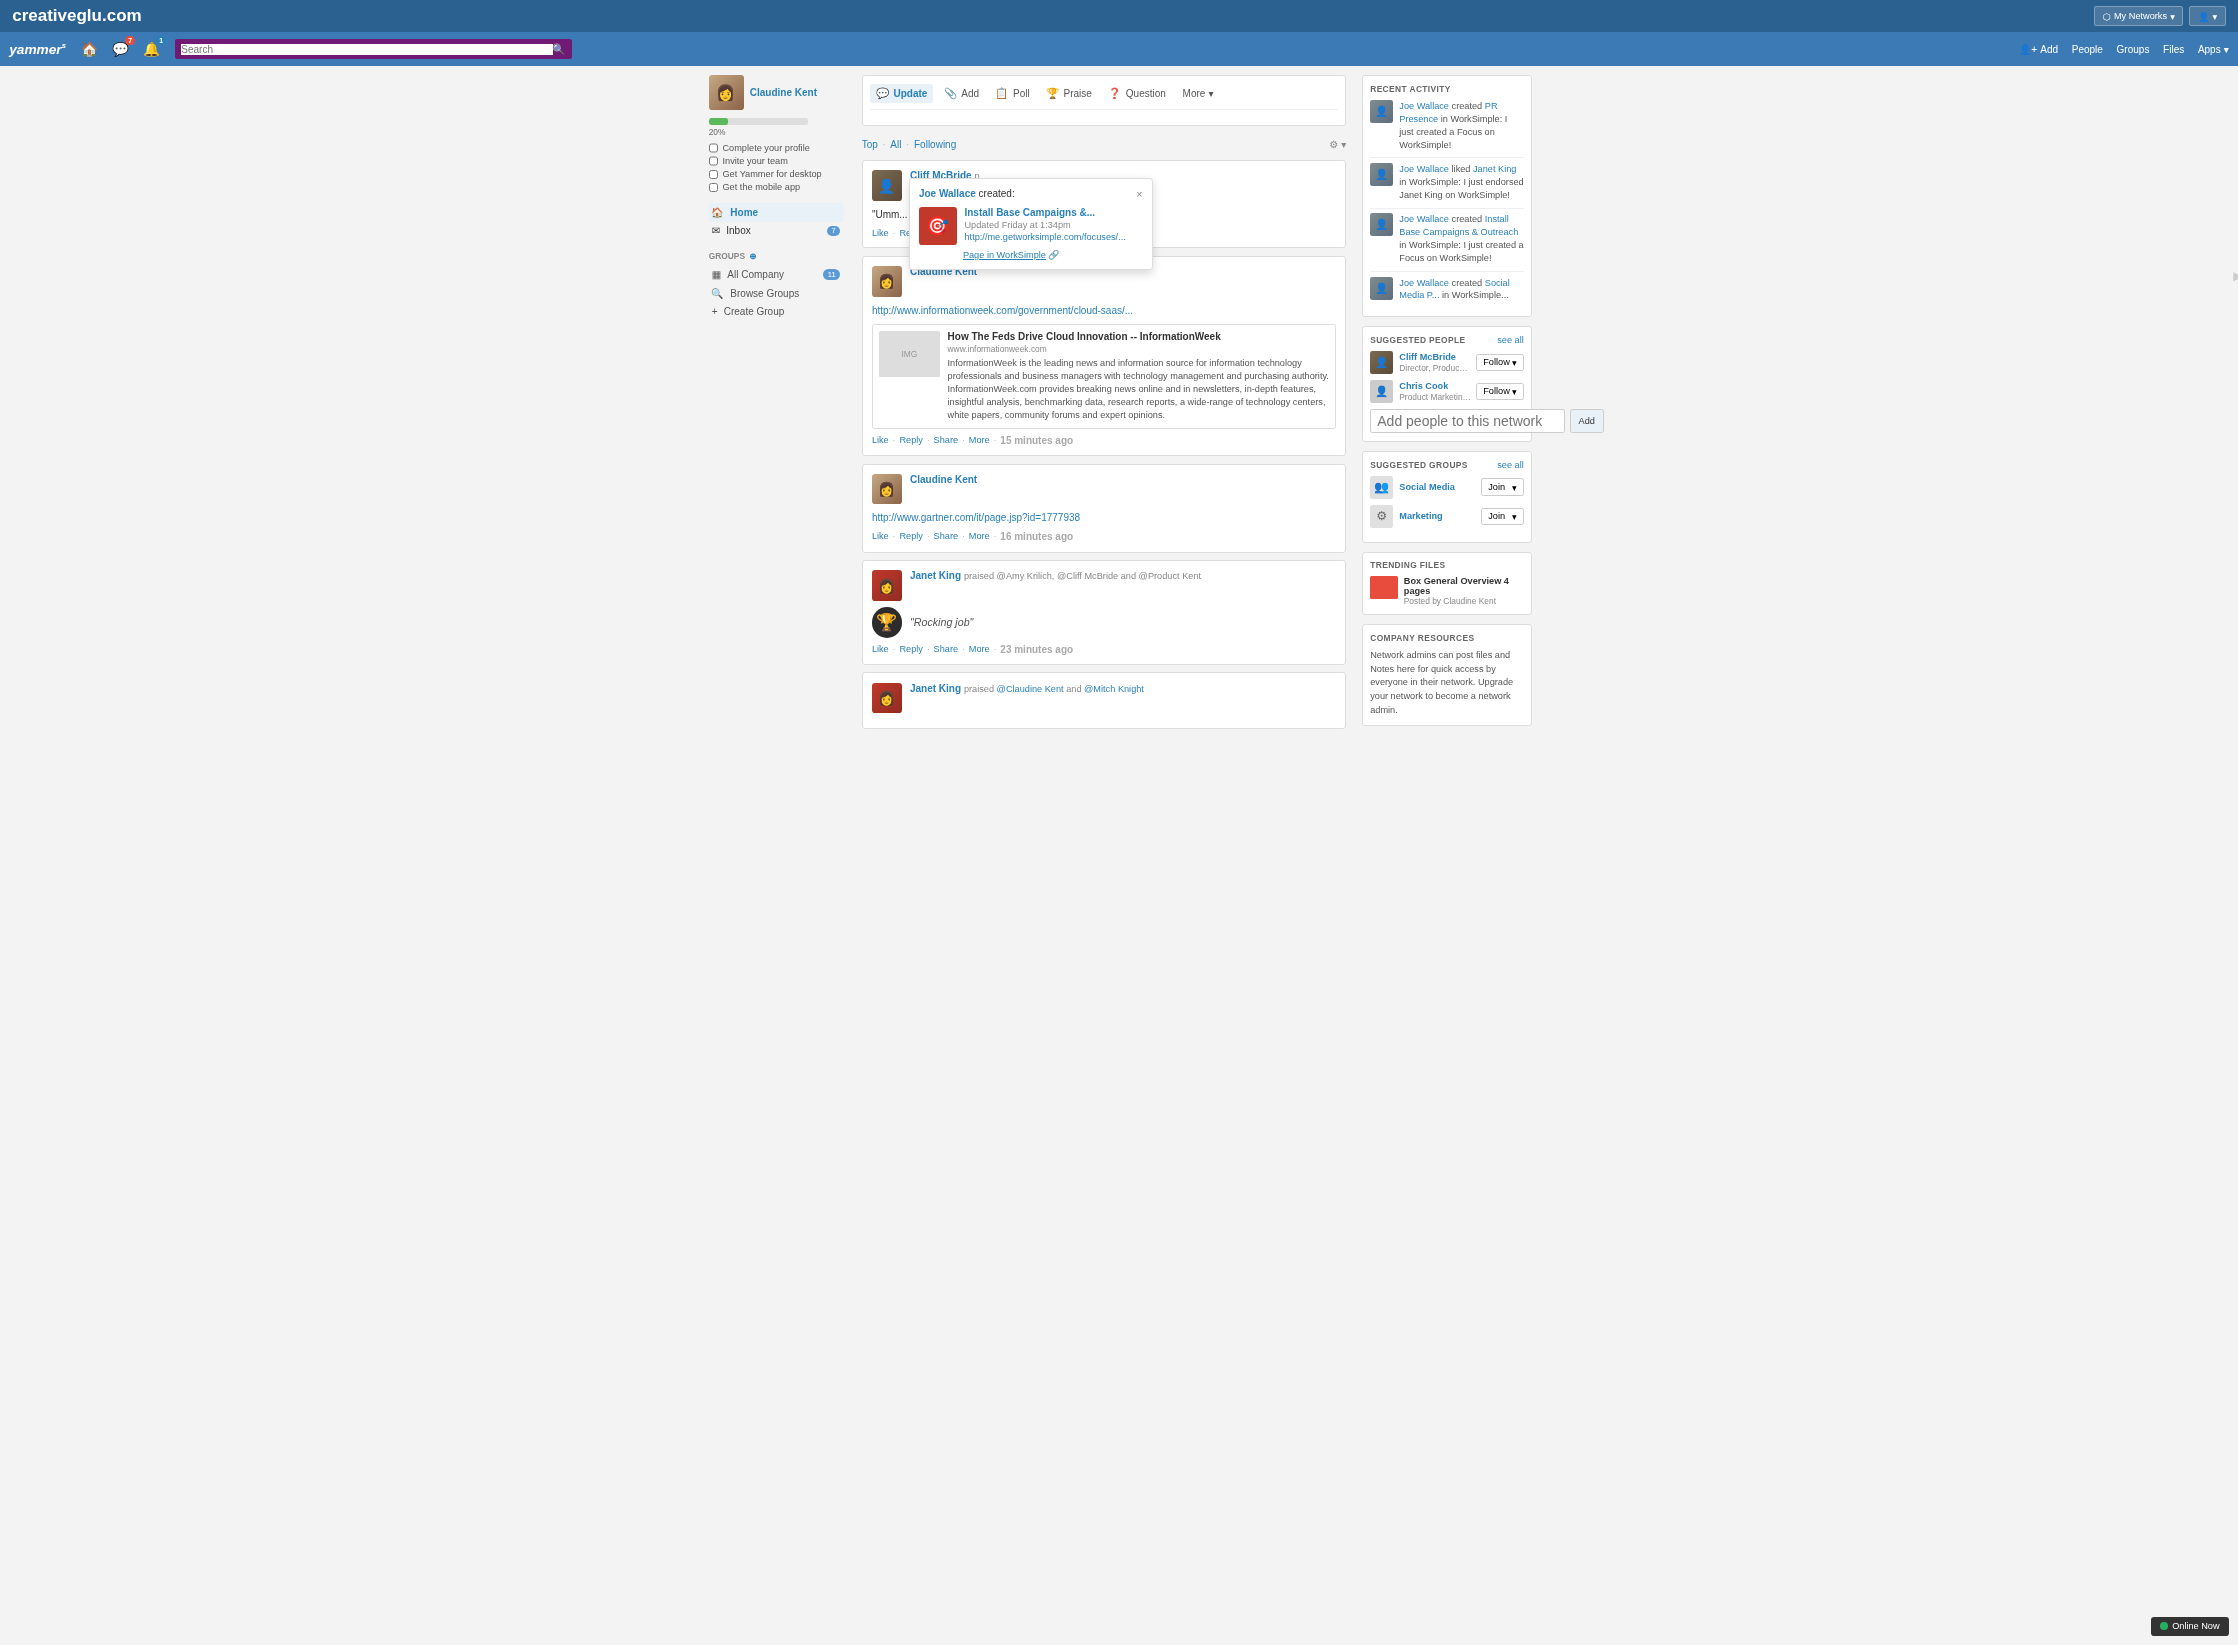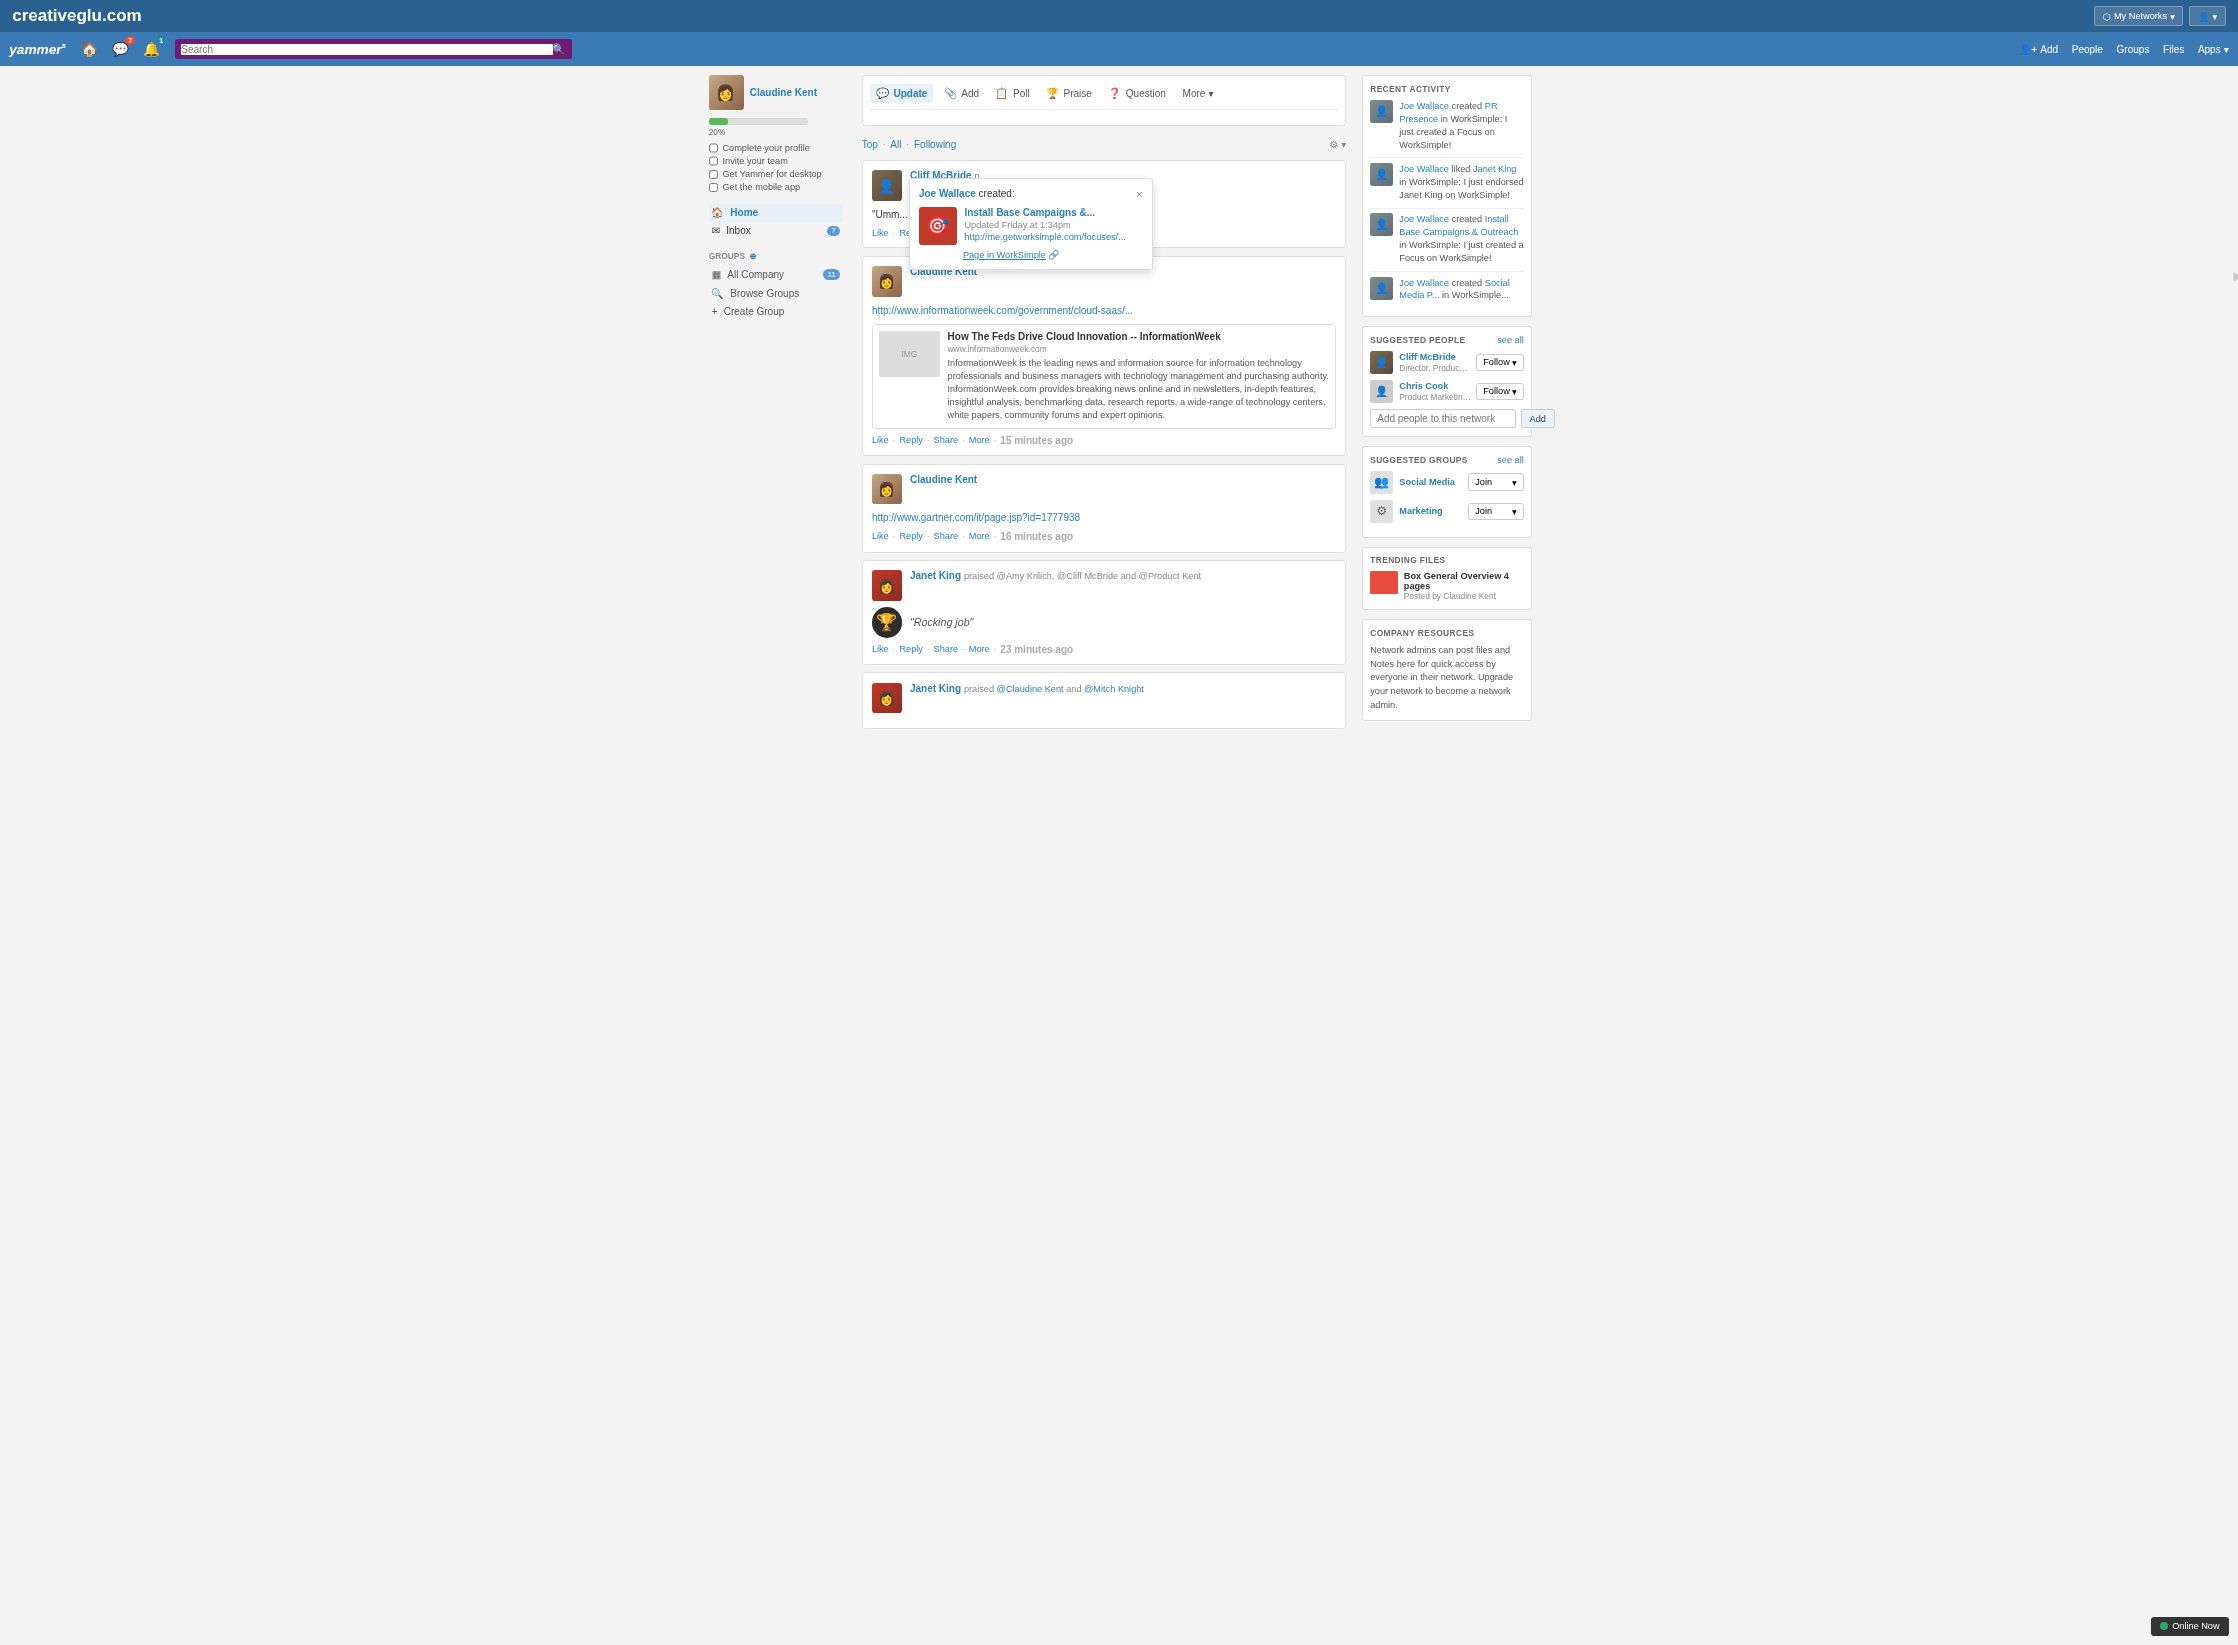--- a/index.html
+++ b/index.html
@@ -560,21 +560,21 @@
     .add-network-row {
       display: flex;
       gap: 4.6px;
       margin-top: 4.6px;
     }
     .add-network-input {
       flex: 1;
       border: 0.8px solid #ccc;
       border-radius: 2.3px;
       padding: 3.1px 6.1px;
-      font-size: 10px;
+      font-size: 14px;
       color: #aaa;
       outline: none;
     }
     .add-btn {
       background: #e8f0f8;
       border: 0.8px solid #ccc;
       border-radius: 2.3px;
       font-size: 9.2px;
       padding: 3.1px 7.6px;
       cursor: pointer;
@@ -613,21 +613,21 @@
     }
     .join-btn {
       background: #fff;
       border: 0.8px solid #ccc;
       border-radius: 2.3px;
       font-size: 9.2px;
       padding: 2.3px 6.1px;
       cursor: pointer;
       display: flex;
       align-items: center;
-      gap: 20px;
+      gap: 7px;
     }
     .trending-file {
       display: flex;
       align-items: flex-start;
       gap: 6.1px;
     }
     .file-thumb {
       width: 27.5px;
       height: 23px;
       background: #e74c3c;

